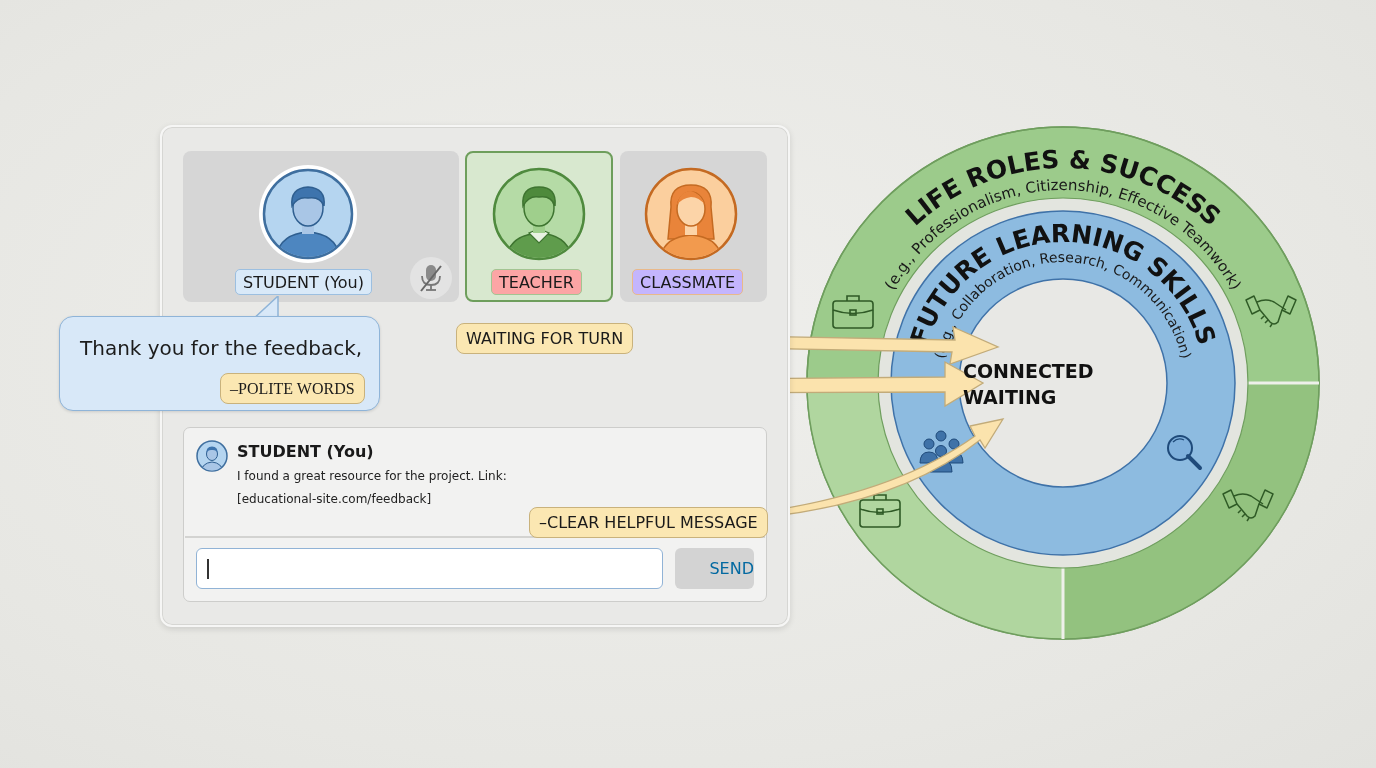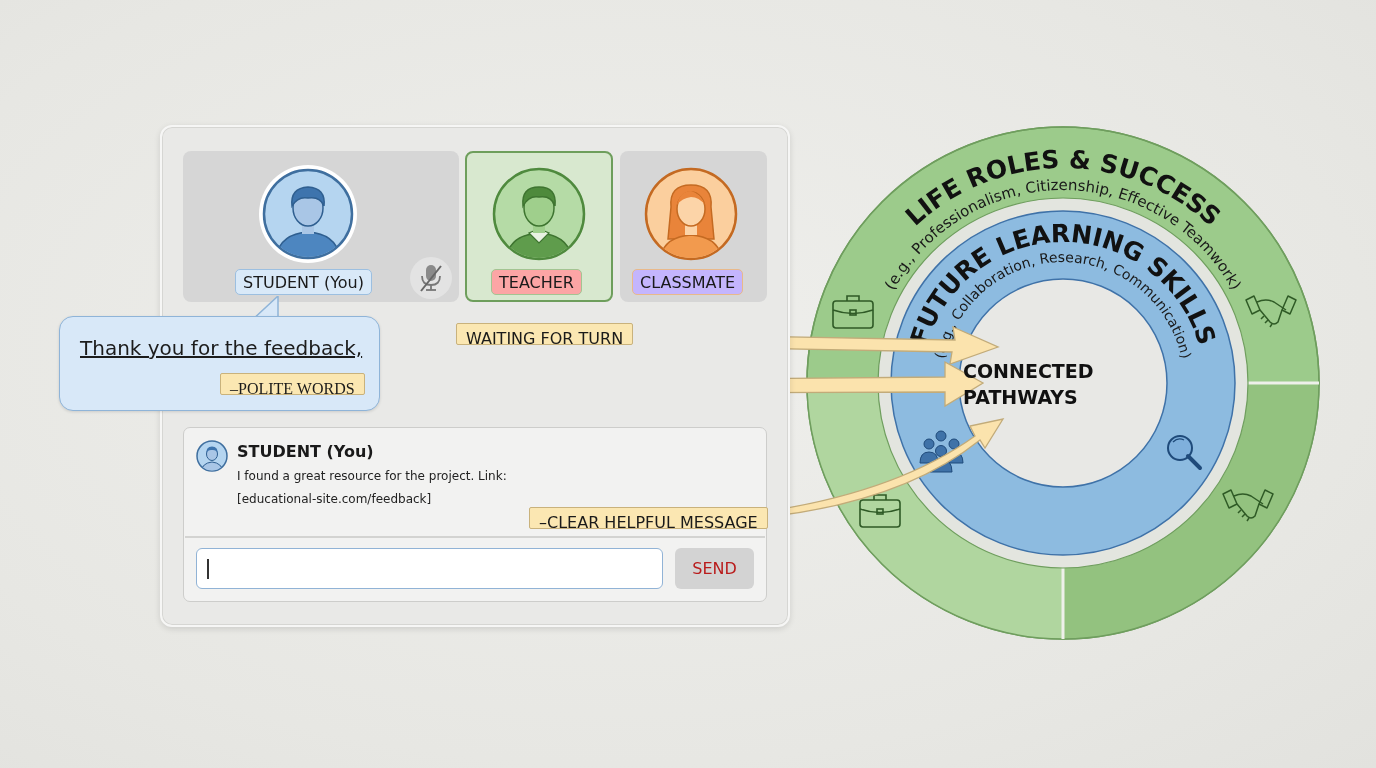--- a/index.html
+++ b/index.html
@@ -41,29 +41,29 @@
   .mic-btn {
     left:410px; top:257px; width:42px; height:42px; border-radius:50%;
     background:#e3e3e3; display:flex; align-items:center; justify-content:center;
   }
 
   
   .bubble {
     left:59px; top:316px; width:321px; height:95px; box-sizing:border-box;
     background:#d8e8f8; border:1.5px solid #8fb4d8; border-radius:14px;
     box-shadow:0 1px 3px rgba(0,0,0,0.12);
-    font-size:20px; line-height:26px; padding:18px 0 0 20px; color:#1c1c1c;text-decoration:underline;
+    font-size:20px; line-height:26px; padding:18px 0 0 20px; color:#1c1c1c;
   }
   .bubble-tail {
     left:250px; top:296px; width:40px; height:24px;
   }
 
   .callout {
-    background:#fbe7b2; border:1.5px solid #c9b27c; border-radius:2px;
-    font-size:16px; height:22px; line-height:29px; padding:0 9px; box-sizing:border-box;
+    background:#fbe7b2; border:1.5px solid #c9b27c; border-radius:8px;
+    font-size:16px; height:31px; line-height:29px; padding:0 9px; box-sizing:border-box;
     white-space:nowrap; color:#1a1a1a;
   }
 
   
   .msg-card {
     left:183px; top:427px; width:584px; height:175px; box-sizing:border-box;
     background:#f2f2f1; border:1.5px solid #cdcdcb; border-radius:7px;
   }
   .msg-divider { left:185px; top:536px; width:580px; height:1.5px; background:#d3d3d1; }
   .msg-sender { left:237px; top:442px; font-size:16px; font-weight:bold; }
@@ -71,21 +71,21 @@
 
   .msg-input {
     left:196px; top:548px; width:467px; height:41px; box-sizing:border-box;
     background:#ffffff; border:1.5px solid #91b3d6; border-radius:6px;
     font-size:16px; padding:0 10px; outline:none; font-family:"DejaVu Sans", sans-serif;
   }
   .caret { left:207px; top:559px; width:1.5px; height:20px; background:#333; }
   .send-btn {
     left:675px; top:548px; width:79px; height:41px; box-sizing:border-box;
     background:#d3d3d3; border:none; border-radius:6px; font-size:16px;
-    font-family:"DejaVu Sans", sans-serif; color:#b91c1c; text-align:center; line-height:41px;
+    font-family:"DejaVu Sans", sans-serif; color:#0369a1; text-align:right; line-height:41px;
   }
 
   
   .ring-svg { left:0; top:0; width:1376px; height:768px; }
 
   .center-label {
     left:963px; top:358px; width:200px; 
     font-size:19px; font-weight:bold; line-height:26px; color:#111;
   }
 </style>
@@ -289,14 +289,14 @@
 <input class="abs msg-input" value="" placeholder="" style="">
 <div class="abs caret"></div>
 <div class="abs send-btn">SEND</div>
 
 <div class="abs callout" style="left:456px; top:323px;">WAITING FOR TURN</div>
 <div class="abs callout" style="left:220px; top:373px;font-family:Liberation Serif, serif;">–POLITE WORDS</div>
 <div class="abs callout" style="left:529px; top:496px;margin-top:11px;">–CLEAR HELPFUL MESSAGE</div>
 
 <div class="abs center-label">
   <div>CONNECTED</div>
-  <div>PATHWAYS</div>
+  <div>WAITING</div>
 </div>
 
 </body></html>

